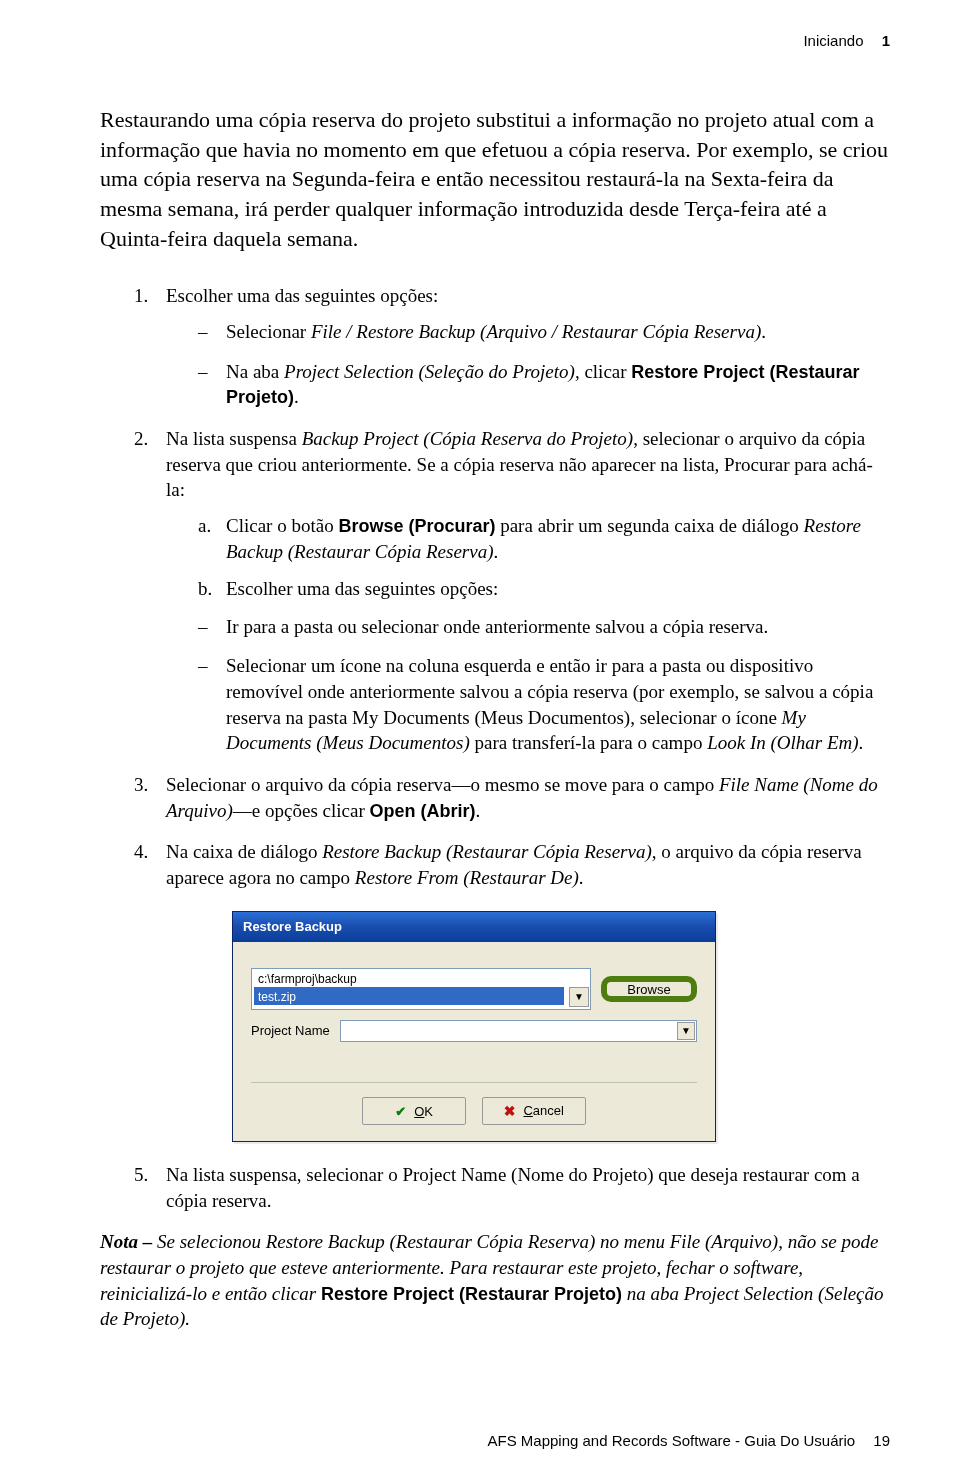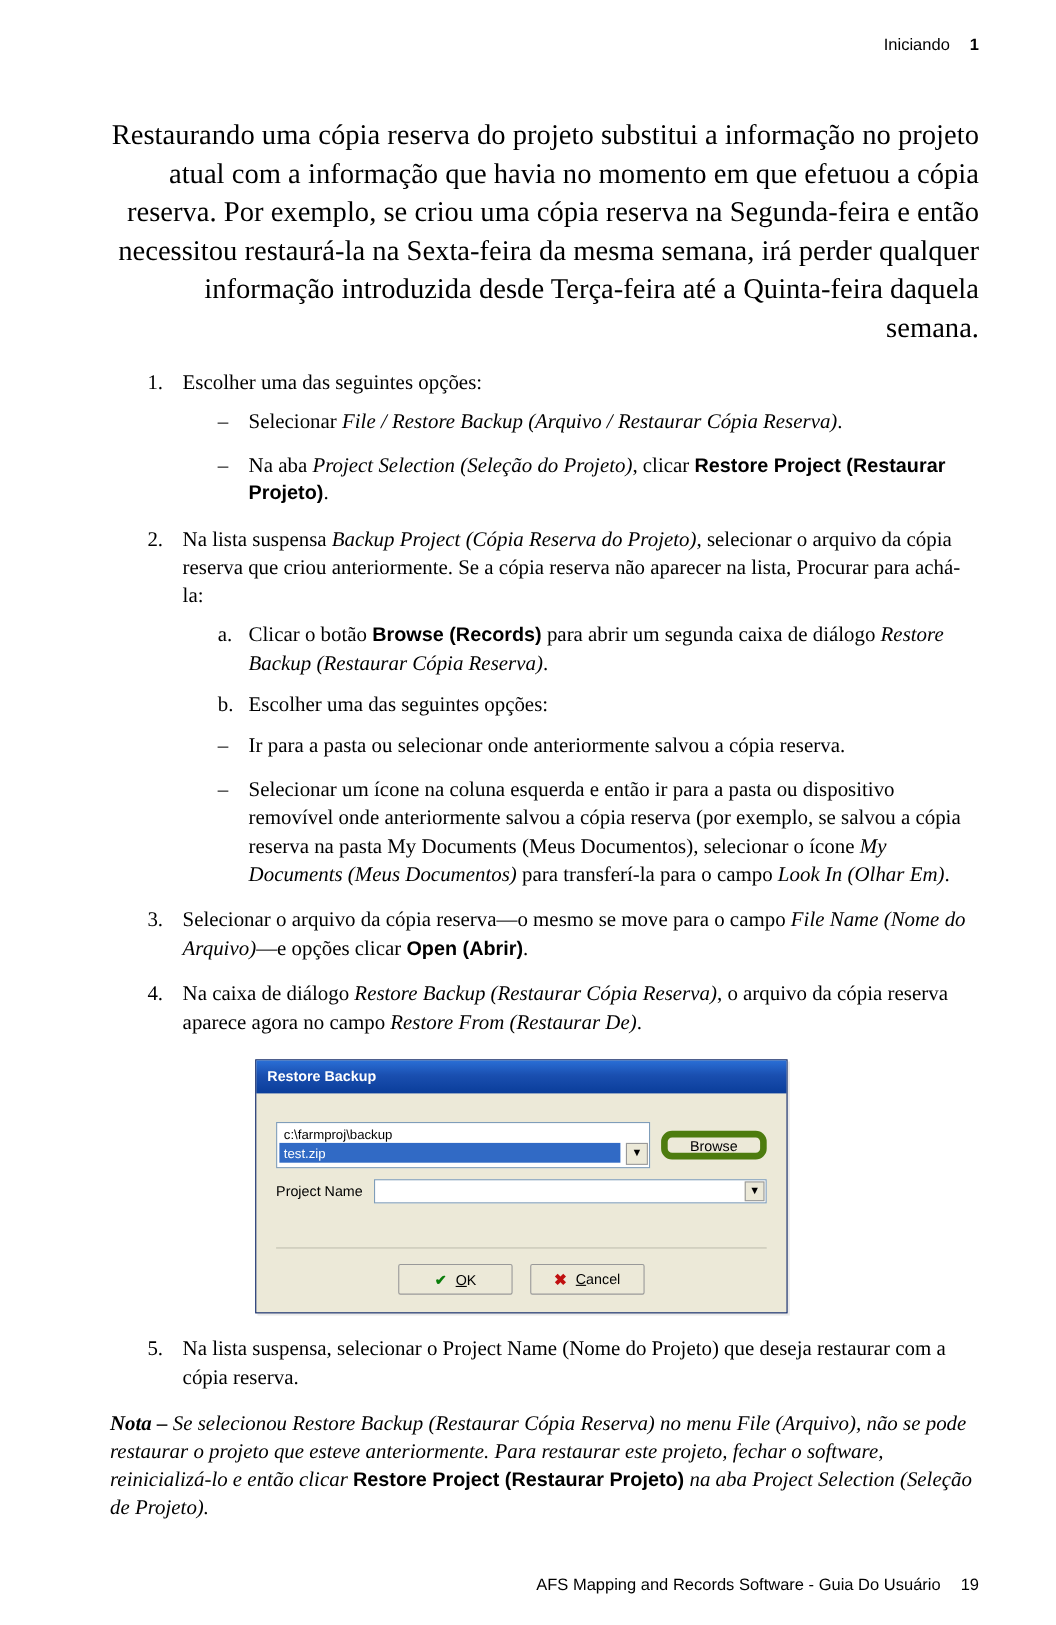--- a/index.html
+++ b/index.html
@@ -1,20 +1,20 @@
 <!DOCTYPE html>
 <html><head>
 <meta charset="utf-8">
 <style>
   * { box-sizing: border-box; margin: 0; padding: 0; }
   html, body { width: 960px; background: #fff; font-family: Georgia, 'Times New Roman', serif; color: #000; }
   .page { width: 960px; min-height: 1477px; padding: 32px 70px 30px 100px; position: relative; }
   .hdr { text-align: right; font-family: Arial, Helvetica, sans-serif; font-size: 15px; margin-bottom: 56px; }
   .hdr .num { font-weight: bold; margin-left: 14px; }
-  .intro { font-size: 26px; line-height: 1.35; margin-bottom: 20px; text-align: right; }
+  .intro { font-size: 22px; line-height: 1.35; margin-bottom: 30px; }
   ol.lvl1 { list-style: none; padding-left: 34px; }
   ol.lvl1 > li { position: relative; font-size: 19px; line-height: 1.35; margin-bottom: 16px; padding-left: 32px; }
   ol.lvl1 > li > .mk { position: absolute; left: 0; top: 0; }
   ul.dash { list-style: none; padding-left: 32px; margin-top: 10px; }
   ul.dash > li { position: relative; padding-left: 28px; margin-bottom: 14px; line-height: 1.35; }
   ul.dash > li::before { content: "–"; position: absolute; left: 0; top: 0; }
   ol.sub { list-style: none; padding-left: 32px; margin-top: 10px; }
   ol.sub > li { position: relative; padding-left: 28px; margin-bottom: 12px; line-height: 1.35; }
   ol.sub > li > .mk { position: absolute; left: 0; top: 0; }
   em, .it { font-style: italic; }
@@ -69,21 +69,21 @@
         </li>
       </ul>
     </li>
 
     <li>
       <span class="mk">2.</span>
       <span>Na lista suspensa </span><span class="it">Backup Project (Cópia Reserva do Projeto)</span><span>, selecionar o arquivo da cópia reserva que criou anteriormente. Se a cópia reserva não aparecer na lista, Procurar para achá-la:</span>
       <ol class="sub">
         <li>
           <span class="mk">a.</span>
-          <span>Clicar o botão </span><span class="b">Browse (Records)</span><span> para abrir um segunda caixa de diálogo </span><span class="it">Restore Backup (Restaurar Cópia Reserva)</span><span>.</span>
+          <span>Clicar o botão </span><span class="b">Browse (Procurar)</span><span> para abrir um segunda caixa de diálogo </span><span class="it">Restore Backup (Restaurar Cópia Reserva)</span><span>.</span>
         </li>
         <li>
           <span class="mk">b.</span>
           <span>Escolher uma das seguintes opções:</span>
         </li>
       </ol>
       <ul class="dash">
         <li>Ir para a pasta ou selecionar onde anteriormente salvou a cópia reserva.</li>
         <li>
           <span>Selecionar um ícone na coluna esquerda e então ir para a pasta ou dispositivo removível onde anteriormente salvou a cópia reserva (por exemplo, se salvou a cópia reserva na pasta My Documents (Meus Documentos), selecionar o ícone </span><span class="it">My Documents (Meus Documentos)</span><span> para transferí-la para o campo </span><span class="it">Look In (Olhar Em)</span><span>.</span>

